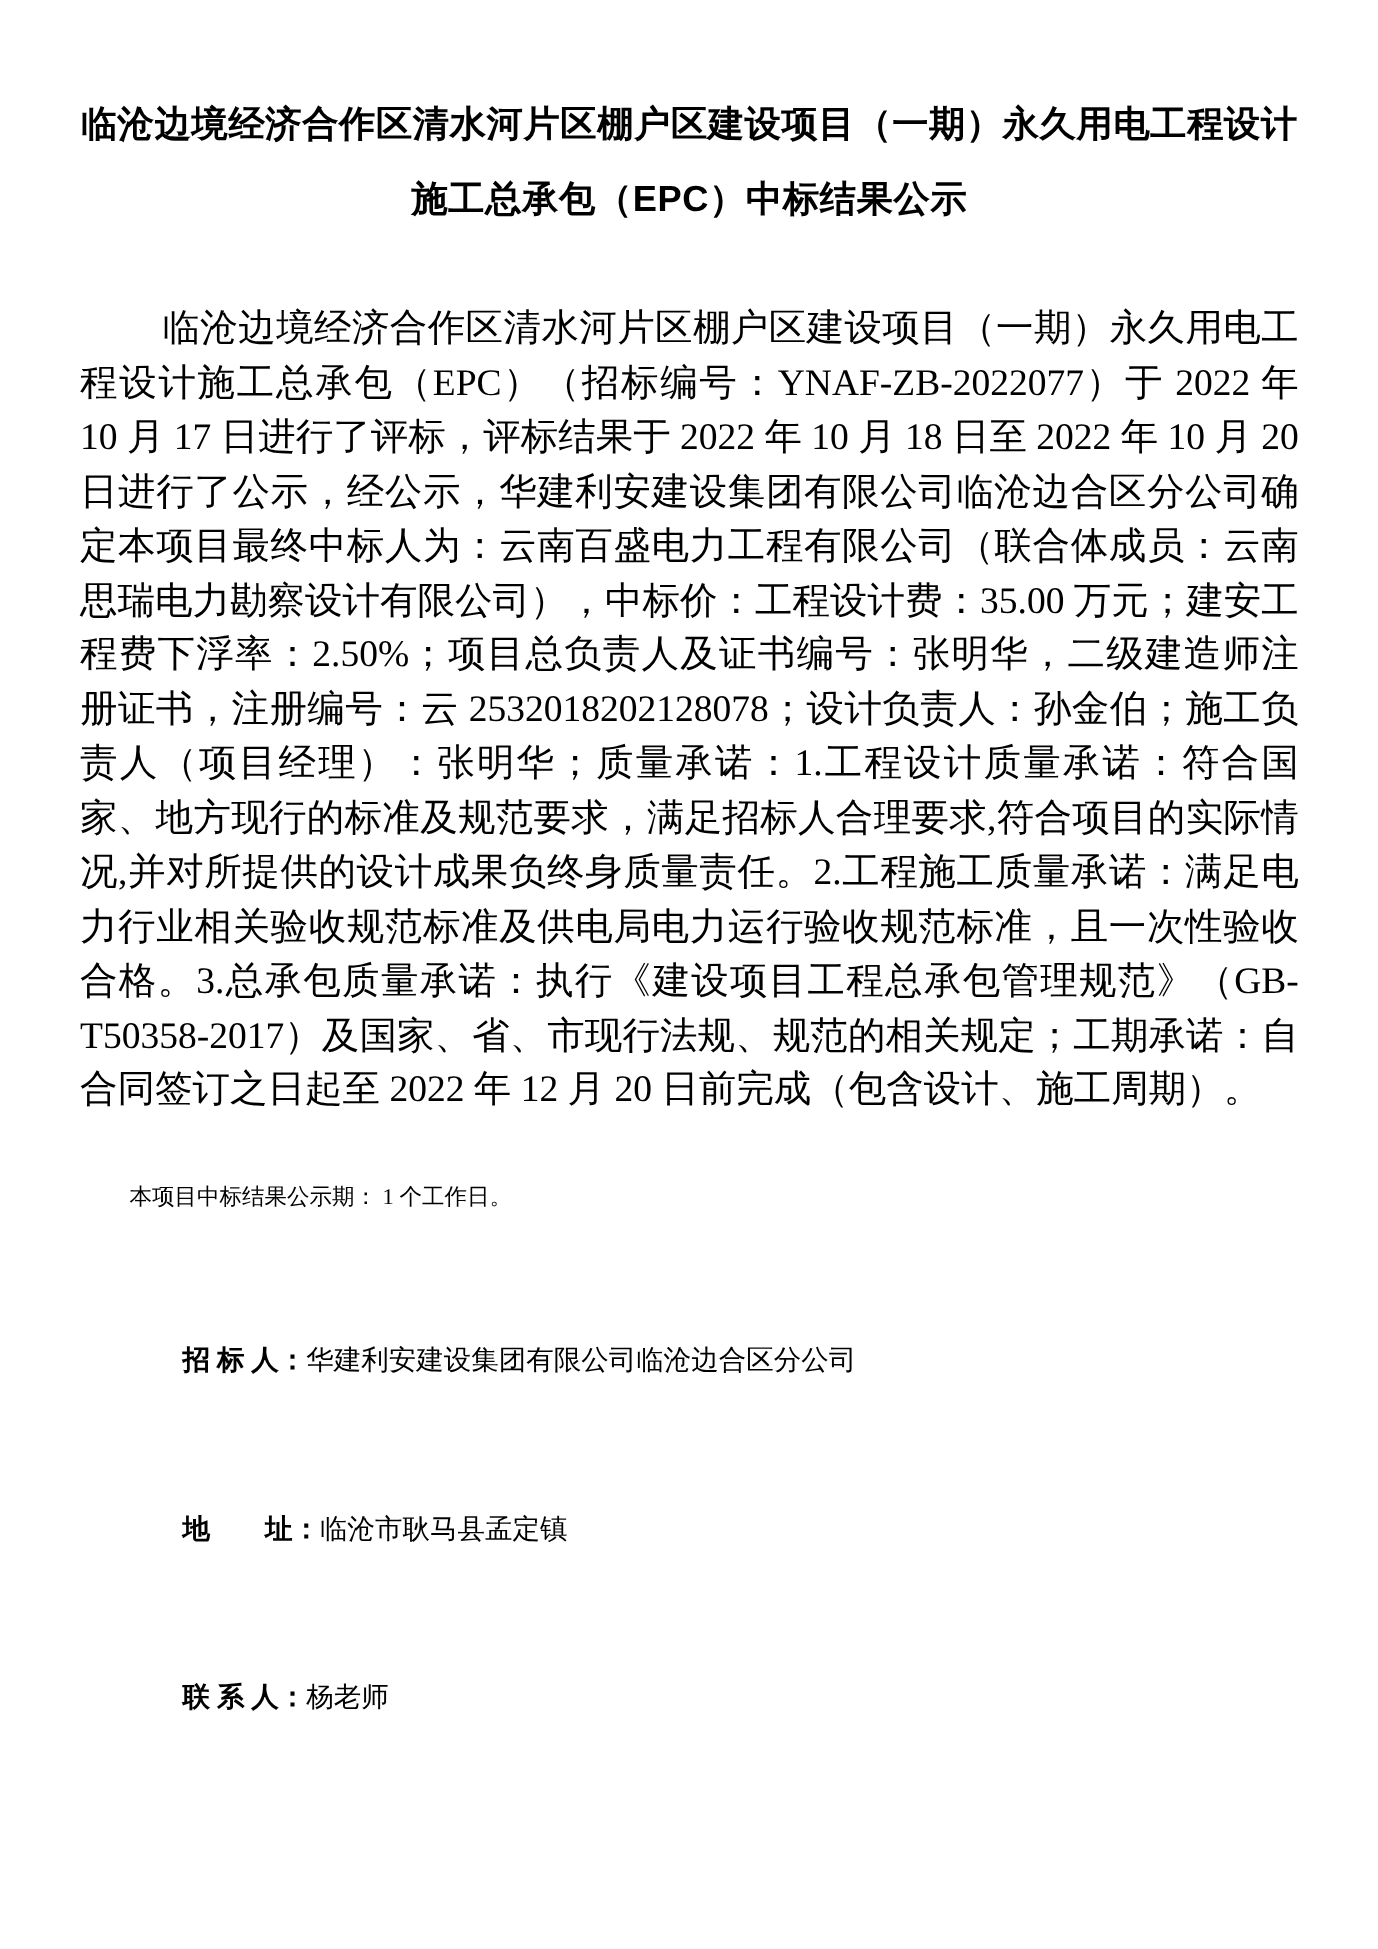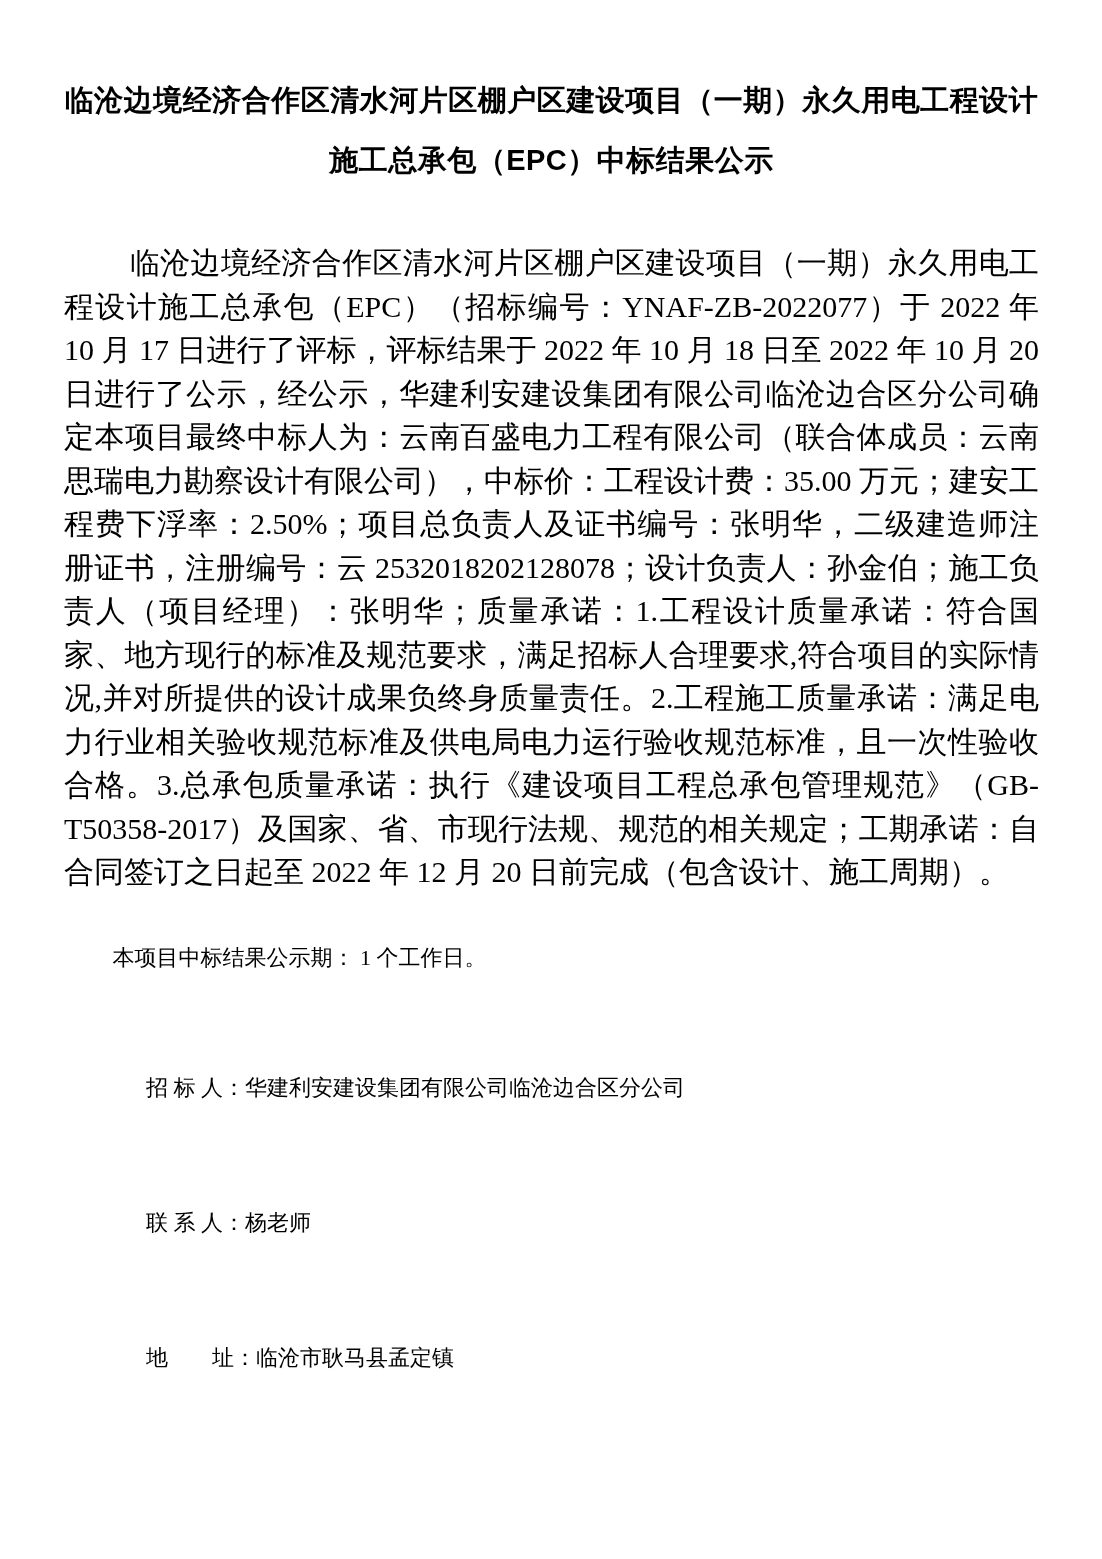--- a/index.html
+++ b/index.html
@@ -32,36 +32,37 @@
     display: block;
   }
   .body-paragraph {
     font-size: 30px;
     line-height: 43.5px;
     text-align: justify;
     text-indent: 2.2em;
     margin: 0;
   }
   .publicity-line {
-    font-size: 22px;
+    font-size: 18px;
     line-height: 43.5px;
     text-indent: 2.2em;
     margin: 42px 0 0 0;
   }
   .contact-list {
     margin: 41px 0 0 0;
     padding-left: 49px;
     font-size: 22px;
   }
   .contact-row {
     line-height: 45px;
     white-space: pre-wrap;
   }
   .contact-label {
     display: inline;
+    font-weight: bold;
   }
   .contact-value {
     display: inline;
     text-align: right;
   }
 </style>
 </head>
 <body>
 
 <div class="page">
@@ -73,24 +74,24 @@
 
   <p class="body-paragraph">临沧边境经济合作区清水河片区棚户区建设项目（一期）永久用电工程设计施工总承包（EPC）（招标编号：YNAF-ZB-2022077）于 2022 年 10 月 17 日进行了评标，评标结果于 2022 年 10 月 18 日至 2022 年 10 月 20 日进行了公示，经公示，华建利安建设集团有限公司临沧边合区分公司确定本项目最终中标人为：云南百盛电力工程有限公司（联合体成员：云南思瑞电力勘察设计有限公司），中标价：工程设计费：35.00 万元；建安工程费下浮率：2.50%；项目总负责人及证书编号：张明华，二级建造师注册证书，注册编号：云 2532018202128078；设计负责人：孙金伯；施工负责人（项目经理）：张明华；质量承诺：1.工程设计质量承诺：符合国家、地方现行的标准及规范要求，满足招标人合理要求,符合项目的实际情况,并对所提供的设计成果负终身质量责任。2.工程施工质量承诺：满足电力行业相关验收规范标准及供电局电力运行验收规范标准，且一次性验收合格。3.总承包质量承诺：执行《建设项目工程总承包管理规范》（GB-T50358-2017）及国家、省、市现行法规、规范的相关规定；工期承诺：自合同签订之日起至 2022 年 12 月 20 日前完成（包含设计、施工周期）。</p>
 
   <p class="publicity-line">本项目中标结果公示期： 1 个工作日。</p>
 
   <div class="contact-list">
     <div class="contact-row">
       <span class="contact-label">招 标 人：</span><span class="contact-value">华建利安建设集团有限公司临沧边合区分公司</span>
     </div>
     <div class="contact-row">
-      <span class="contact-label">联 系 人：</span><span class="contact-value">杨老师</span>
+      <span class="contact-label">地　　址：</span><span class="contact-value">临沧市耿马县孟定镇</span>
     </div>
     <div class="contact-row">
-      <span class="contact-label">地　　址：</span><span class="contact-value">临沧市耿马县孟定镇</span>
+      <span class="contact-label">联 系 人：</span><span class="contact-value">杨老师</span>
     </div>
     <div class="contact-row">
       
     </div>
 
   </div>
 
 </div>
 
 </body></html>

